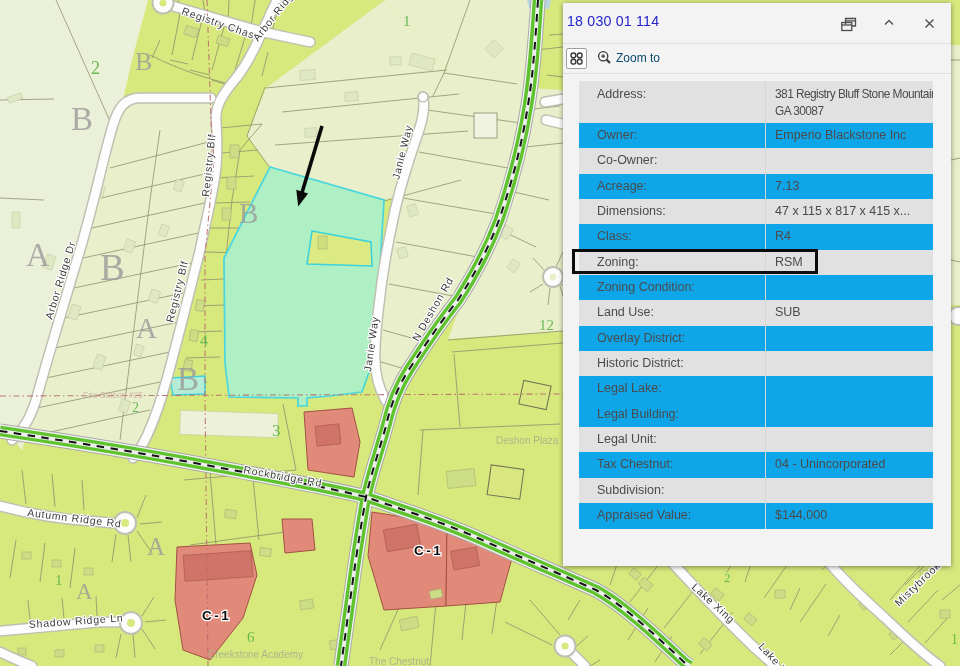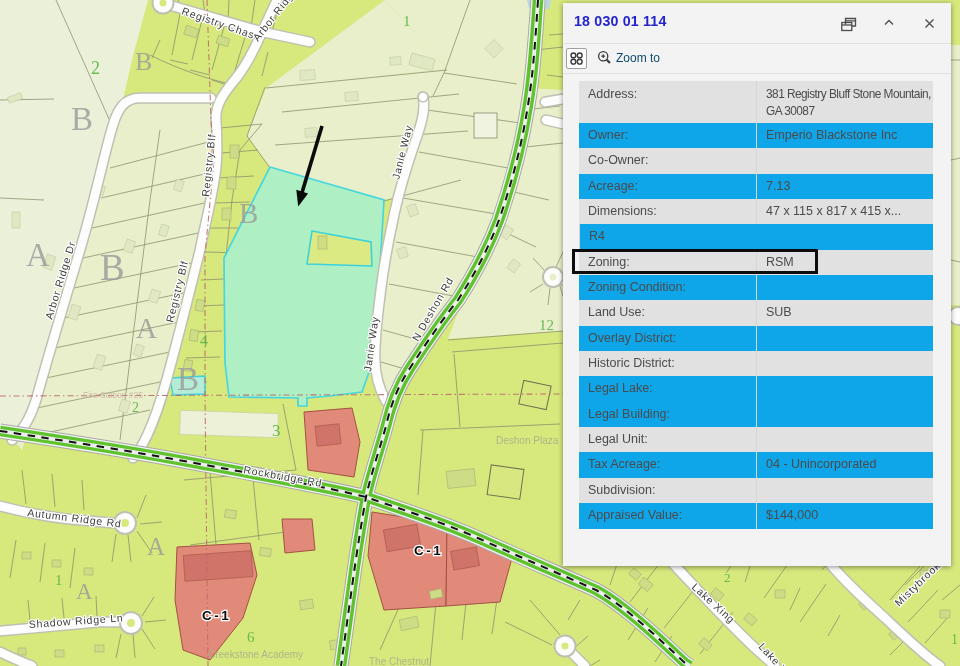--- a/index.html
+++ b/index.html
@@ -1,29 +1,29 @@
 <!DOCTYPE html>
 <html><head>
 <meta charset="utf-8">
 <style>
 html,body{margin:0;padding:0}
 #stage{position:relative;width:960px;height:666px;overflow:hidden;font-family:"Liberation Sans",sans-serif;background:#d7e87d}
 #map{position:absolute;left:0;top:0}
 #panel{position:absolute;left:563px;top:3px;width:388px;height:563px;background:#f3f3f3;box-shadow:0 1px 5px rgba(0,0,0,.45)}
 #phead{position:relative;height:40px;border-bottom:1px solid #e0e0e0}
-#ptitle{position:absolute;left:11px;top:10px;font-size:14.2px;font-weight:bold;color:#2424cf;letter-spacing:.2px}
+#ptitle{position:absolute;left:4px;top:10px;font-size:14.2px;font-weight:normal;color:#2424cf;letter-spacing:.2px}
 #picons{position:absolute;right:10px;top:14px}
 #toolbar{position:relative;height:29px;border-bottom:1px solid #e0e0e0}
 #sqbtn{position:absolute;left:3px;top:4px;width:19px;height:19px;background:#fdfdfd;border:1px solid #9f9f9f;border-radius:2px}
 #zoomto{position:absolute;left:53px;top:7px;font-size:12px;color:#0c4a6e}
 #tbl{position:absolute;left:16px;top:78px;width:354px;font-size:12.5px;color:#4b4b4b}
 .row{display:flex;height:25.35px;line-height:25.35px}
 .row.g{background:#e1e1e1}
 .row.w{background:#0ea5e9}
-.lab{width:168px;padding-left:9px;flex:none}
+.lab{width:168px;padding-left:18px;flex:none}
 .val{flex:1;border-left:1px solid #d6d6d6;padding-left:9px}
 #adr{height:42px;line-height:17px}
 #adr .lab,#adr .val{padding-top:5px;line-height:17px}
 #adr .val{white-space:nowrap;font-size:11.9px;letter-spacing:-0.55px;overflow:hidden}
 #zrect{position:absolute;left:572px;top:249px;width:240px;height:19px;border:3.5px solid #0d0d0d}
 </style>
 </head>
 <body>
 <div id="stage">
 <svg id="map" width="960" height="666" viewBox="0 0 960 666">
@@ -335,20 +335,21 @@
         </div>
     <div class="row w">
           <div class="lab">Acreage:</div>
           <div class="val">7.13</div>
         </div>
     <div class="row g">
           <div class="lab">Dimensions:</div>
           <div class="val">47 x 115 x 817 x 415 x...</div>
         </div>
     <div class="row w">
+          <div class="lab">Class:</div>
           <div class="val">R4</div>
         </div>
     <div class="row g">
           <div class="lab">Zoning:</div>
           <div class="val">RSM</div>
         </div>
     <div class="row w">
           <div class="lab">Zoning Condition:</div>
           <div class="val"></div>
         </div>
@@ -370,21 +371,21 @@
         </div>
     <div class="row w">
           <div class="lab">Legal Building:</div>
           <div class="val"></div>
         </div>
     <div class="row g">
           <div class="lab">Legal Unit:</div>
           <div class="val"></div>
         </div>
     <div class="row w">
-          <div class="lab">Tax Acreage:</div>
+          <div class="lab">Tax Chestnut:</div>
           <div class="val">04 - Unincorporated</div>
         </div>
     <div class="row g">
           <div class="lab">Subdivision:</div>
           <div class="val"></div>
         </div>
     <div class="row w">
           <div class="lab">Appraised Value:</div>
           <div class="val">$144,000</div>
         </div>

